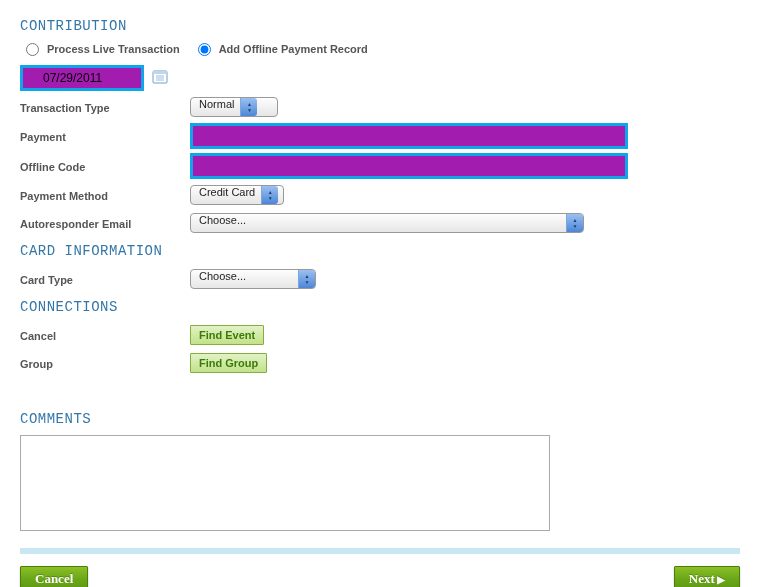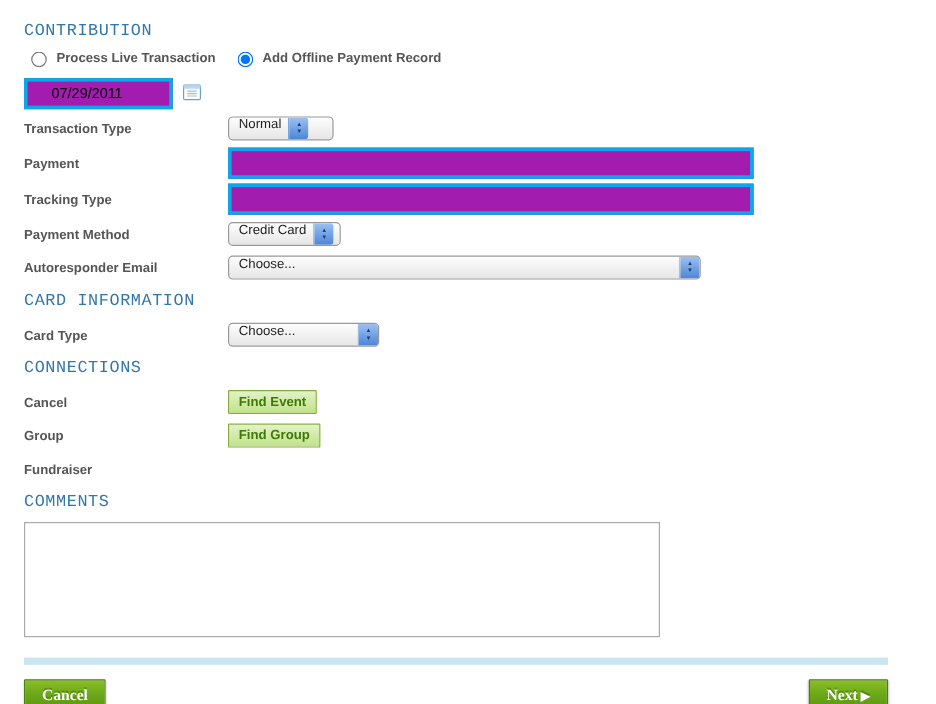--- a/index.html
+++ b/index.html
@@ -186,21 +186,21 @@
     <span class="sel-caps"></span>
   </div>
 </div>
 
 <div class="form-row">
   <div class="field-label">Payment</div>
   <input class="text-input wide" type="text" value="" style="">
 </div>
 
 <div class="form-row">
-  <div class="field-label">Tracking Type</div>
+  <div class="field-label">Offline Code</div>
   <input class="text-input wide" type="text" value="" style="">
 </div>
 
 <div class="form-row">
   <div class="field-label">Payment Method</div>
   <div class="aqua-select" style="width:92px">
     <span class="sel-text">Credit Card</span>
     <span class="sel-caps"></span>
   </div>
 </div>
@@ -231,21 +231,20 @@
   <div class="field-label">Cancel</div>
   <button class="green-btn">Find Event</button>
 </div>
 
 <div class="form-row">
   <div class="field-label">Group</div>
   <button class="green-btn">Find Group</button>
 </div>
 
 <div class="form-row">
-  <div class="field-label">Fundraiser</div>
 </div>
 
 
 <div class="section-heading">COMMENTS</div>
 <textarea class="comments" style=""></textarea>
 
 <div class="hr-line"></div>
 
 <div class="footer-row">
   <button class="pg-btn">Cancel</button>

